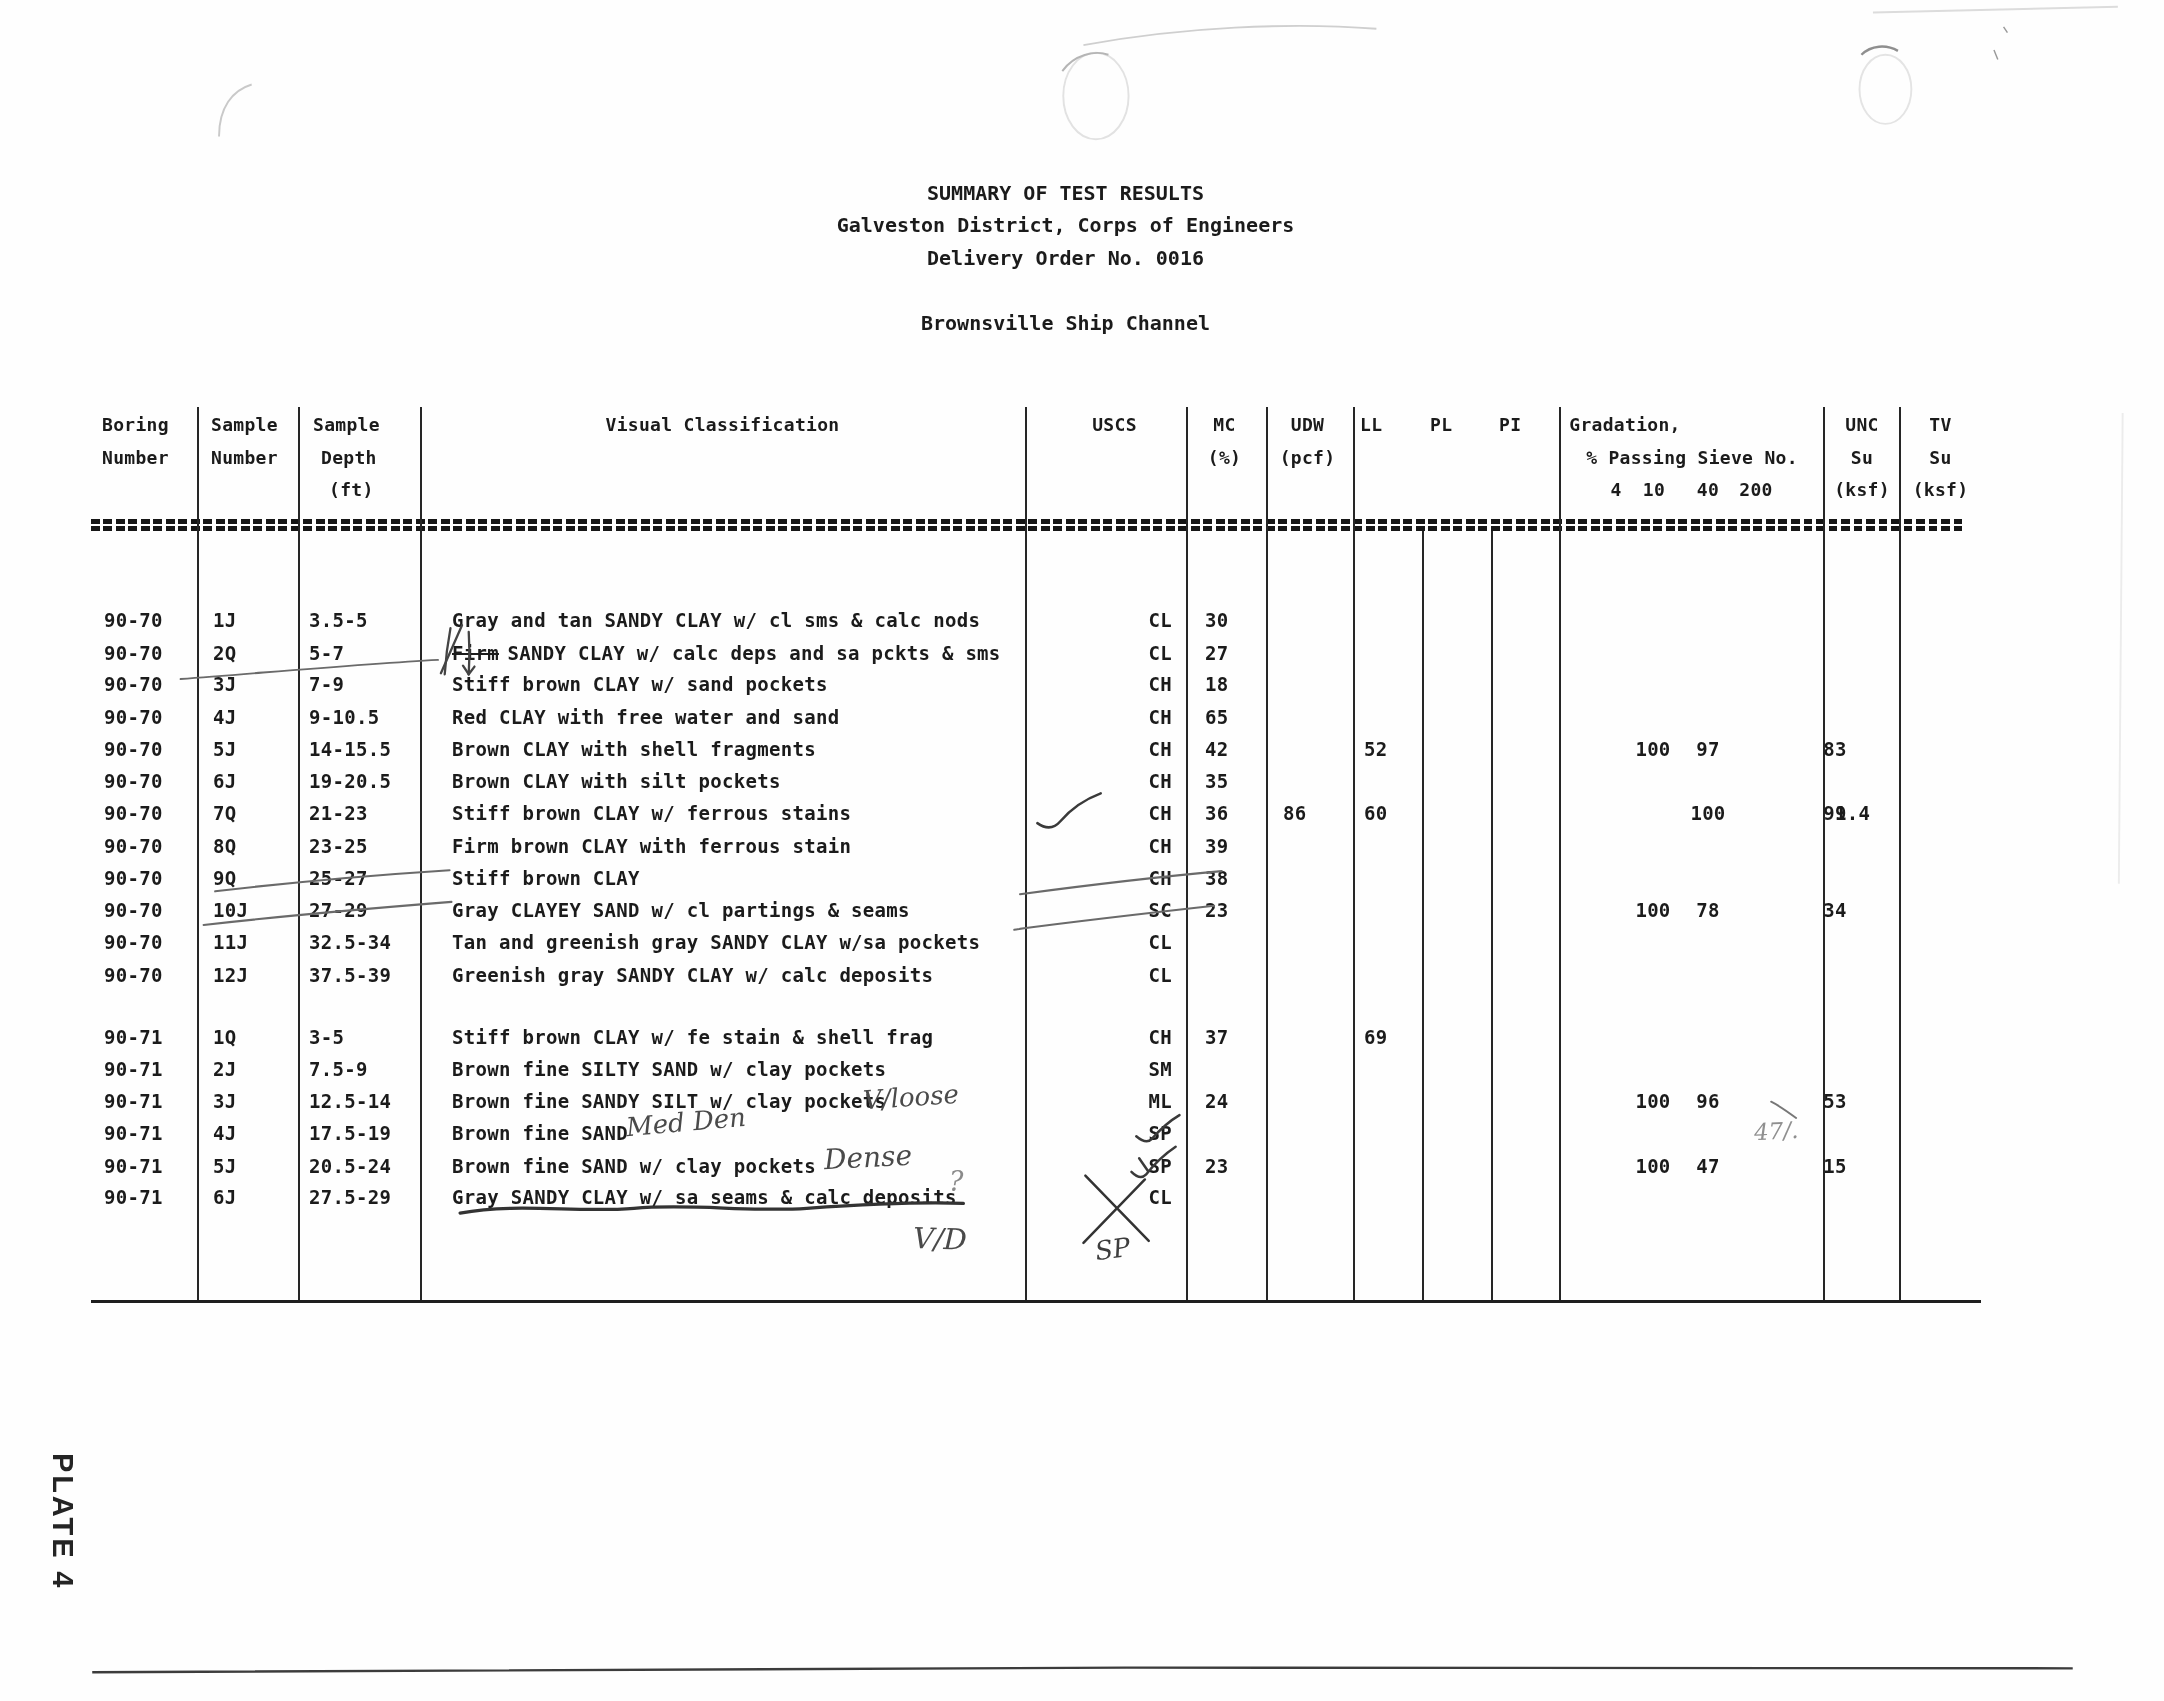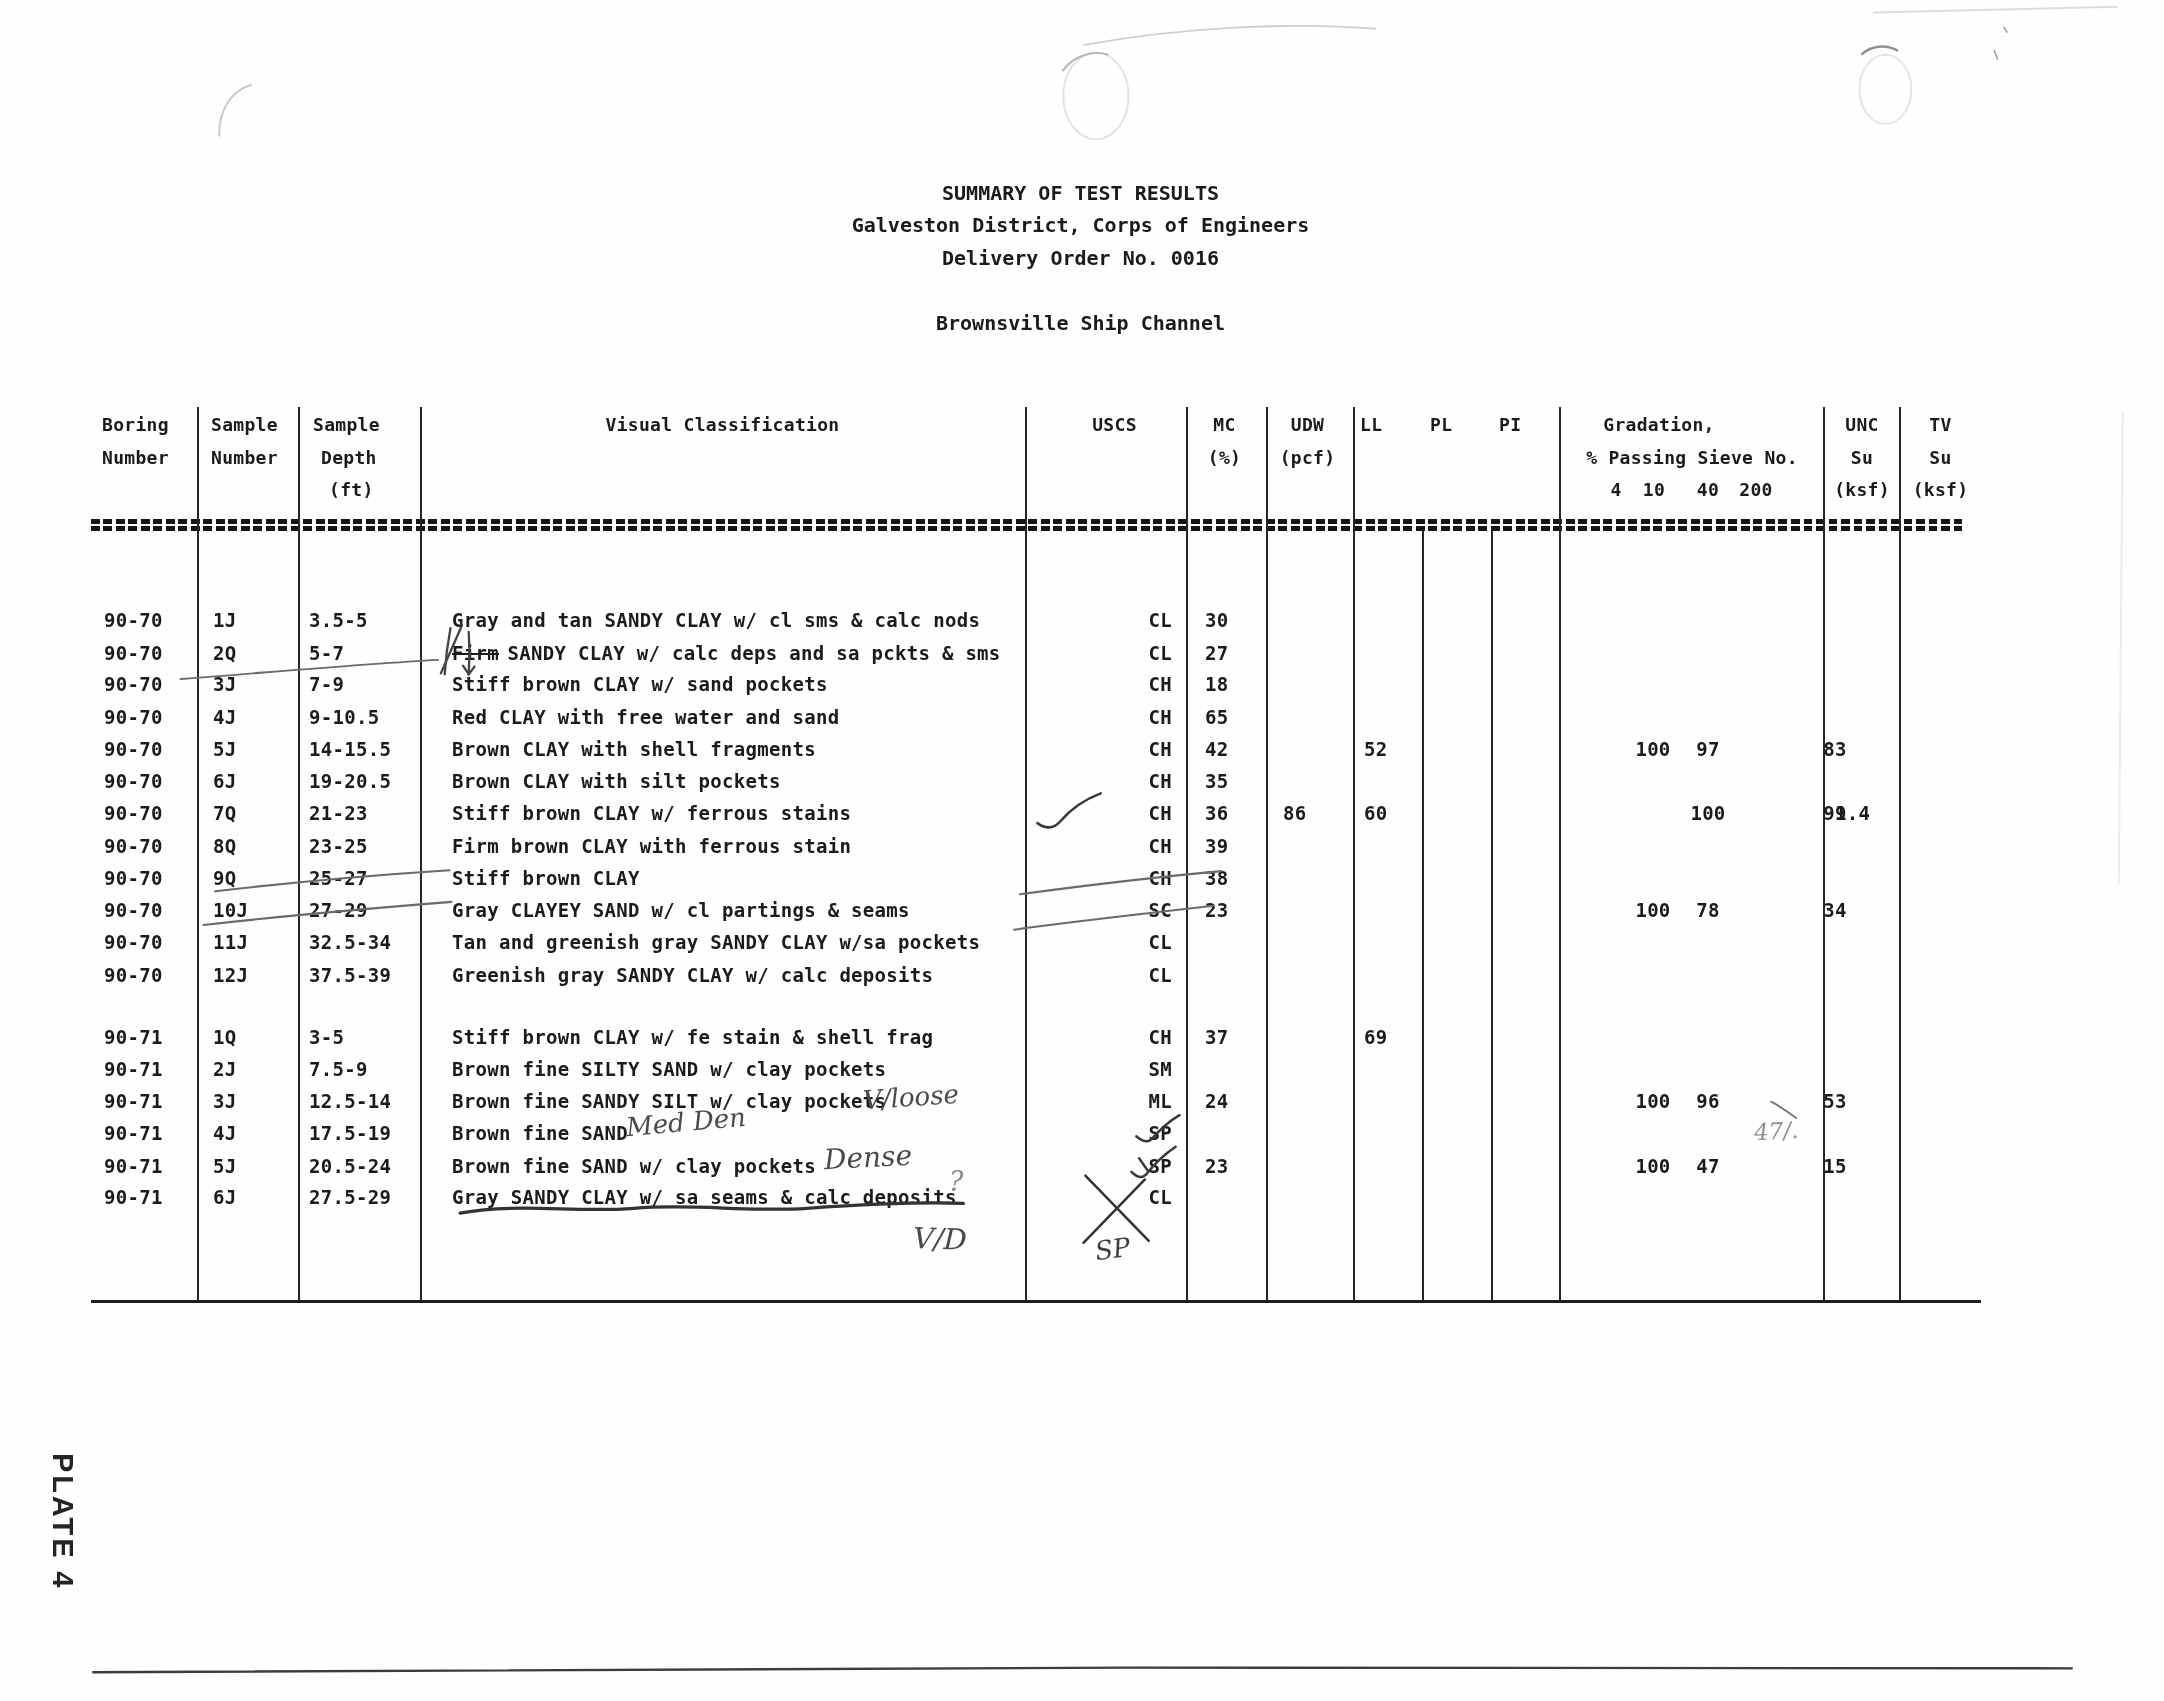--- a/index.html
+++ b/index.html
@@ -4,21 +4,21 @@
 <style>
   html,body{margin:0;padding:0;background:#e8e8e8;}
   .page{
     position:relative;width:2164px;height:1701px;background:#fefefe;
     font-family:"DejaVu Sans Mono",monospace;color:#1b1b1b;overflow:hidden;
   }
   
   .tw{position:absolute;font-weight:700;font-size:18px;line-height:23px;letter-spacing:0.3px;white-space:pre;}
   .ctr{text-align:center;}
   
-  .title-line{position:absolute;left:576px;width:1009px;text-align:center;font-weight:700;font-size:20px;white-space:pre;}
+  .title-line{position:absolute;left:561px;width:1009px;text-align:center;font-weight:700;font-size:20px;white-space:pre;}
   
   .vline{position:absolute;width:1.9px;background:#262626;}
   .sep{position:absolute;left:91px;width:1873px;height:4.8px;
        background:repeating-linear-gradient(90deg,#161616 0 8.6px,rgba(0,0,0,0) 8.6px 12.5px);}
   .botline{position:absolute;left:91px;top:1300px;width:1890px;height:2.9px;background:#1e1e1e;}
   
   .trow{position:absolute;left:0;width:1836px;height:25px;}
   .cell{position:absolute;font-weight:700;font-size:19px;line-height:23px;white-space:pre;letter-spacing:0.3px;}
   .c-boring{left:104px;}
   .c-sample{left:213px;text-align:center;}
@@ -62,21 +62,21 @@
   <div class="tw" style="left:329px;top:478px">(ft)</div>
   <div class="tw ctr" style="left:420px;top:413px;width:605px">Visual Classification</div>
   <div class="tw ctr" style="left:1057px;top:413px;width:115px">USCS</div>
   <div class="tw ctr" style="left:1191px;top:413px;width:67px">MC</div>
   <div class="tw ctr" style="left:1191px;top:446px;width:67px">(%)</div>
   <div class="tw ctr" style="left:1266px;top:413px;width:83px">UDW</div>
   <div class="tw ctr" style="left:1266px;top:446px;width:83px">(pcf)</div>
   <div class="tw" style="left:1360px;top:413px">LL</div>
   <div class="tw" style="left:1430px;top:413px">PL</div>
   <div class="tw" style="left:1499px;top:413px">PI</div>
-  <div class="tw ctr" style="left:1517px;top:413px;width:284px">Gradation,</div>
+  <div class="tw ctr" style="left:1483px;top:413px;width:284px">Gradation,</div>
   <div class="tw ctr" style="left:1559px;top:446px;width:266px">% Passing Sieve No.</div>
   <div class="tw ctr" style="left:1595px;top:478px;width:42px">4</div>
   <div class="tw ctr" style="left:1633px;top:478px;width:42px">10</div>
   <div class="tw ctr" style="left:1687px;top:478px;width:42px">40</div>
   <div class="tw ctr" style="left:1733px;top:478px;width:46px">200</div>
   <div class="tw ctr" style="left:1825px;top:413px;width:74px">UNC</div>
   <div class="tw ctr" style="left:1825px;top:446px;width:74px">Su</div>
   <div class="tw ctr" style="left:1825px;top:478px;width:74px">(ksf)</div>
   <div class="tw ctr" style="left:1899px;top:413px;width:83px">TV</div>
   <div class="tw ctr" style="left:1899px;top:446px;width:83px">Su</div>

